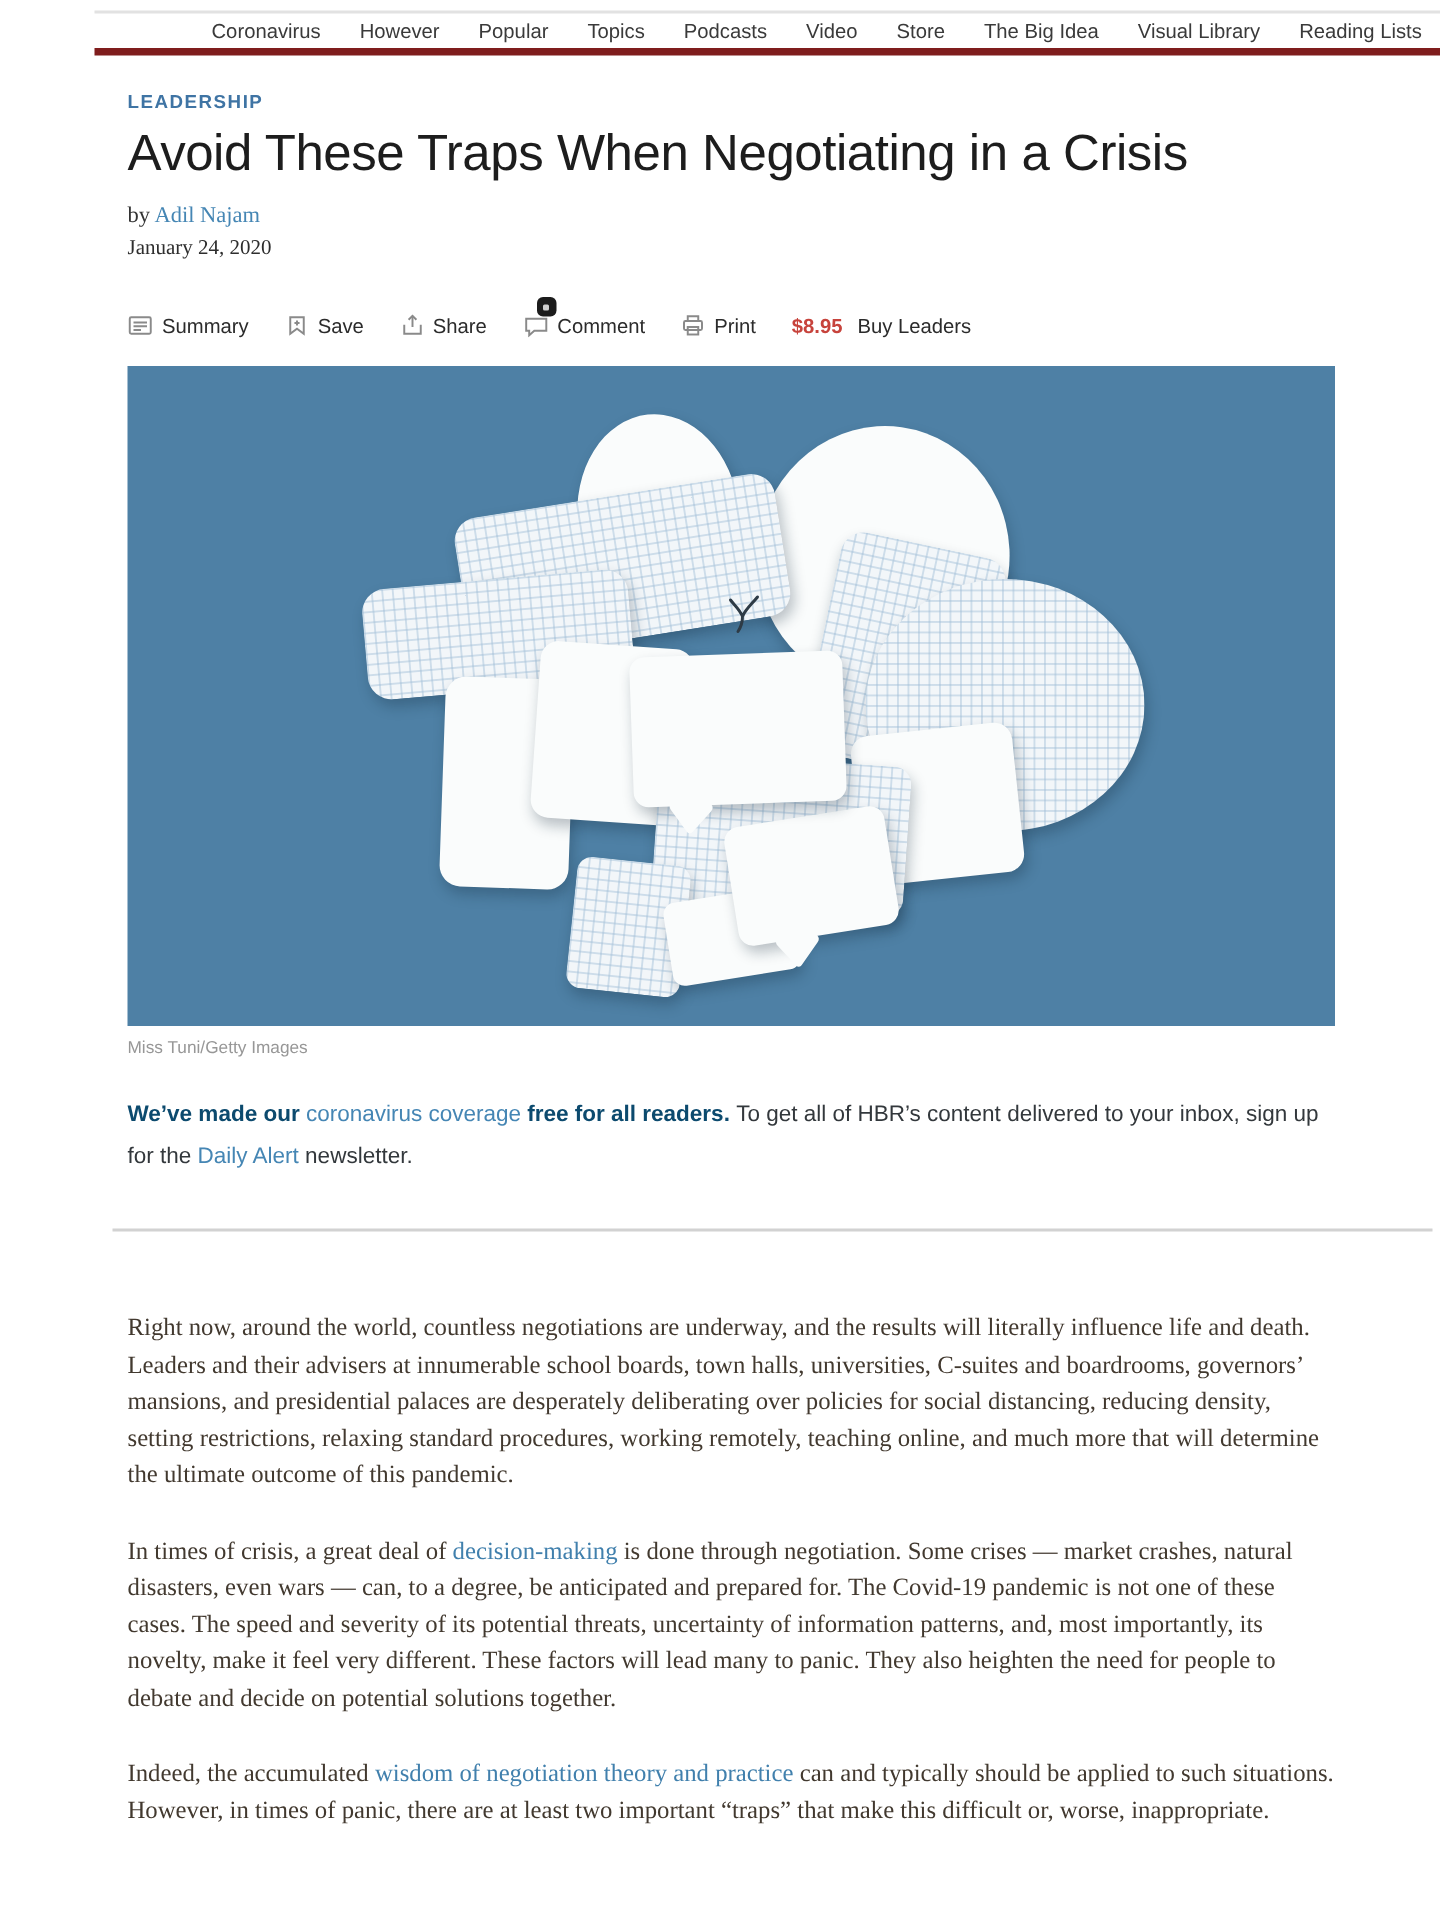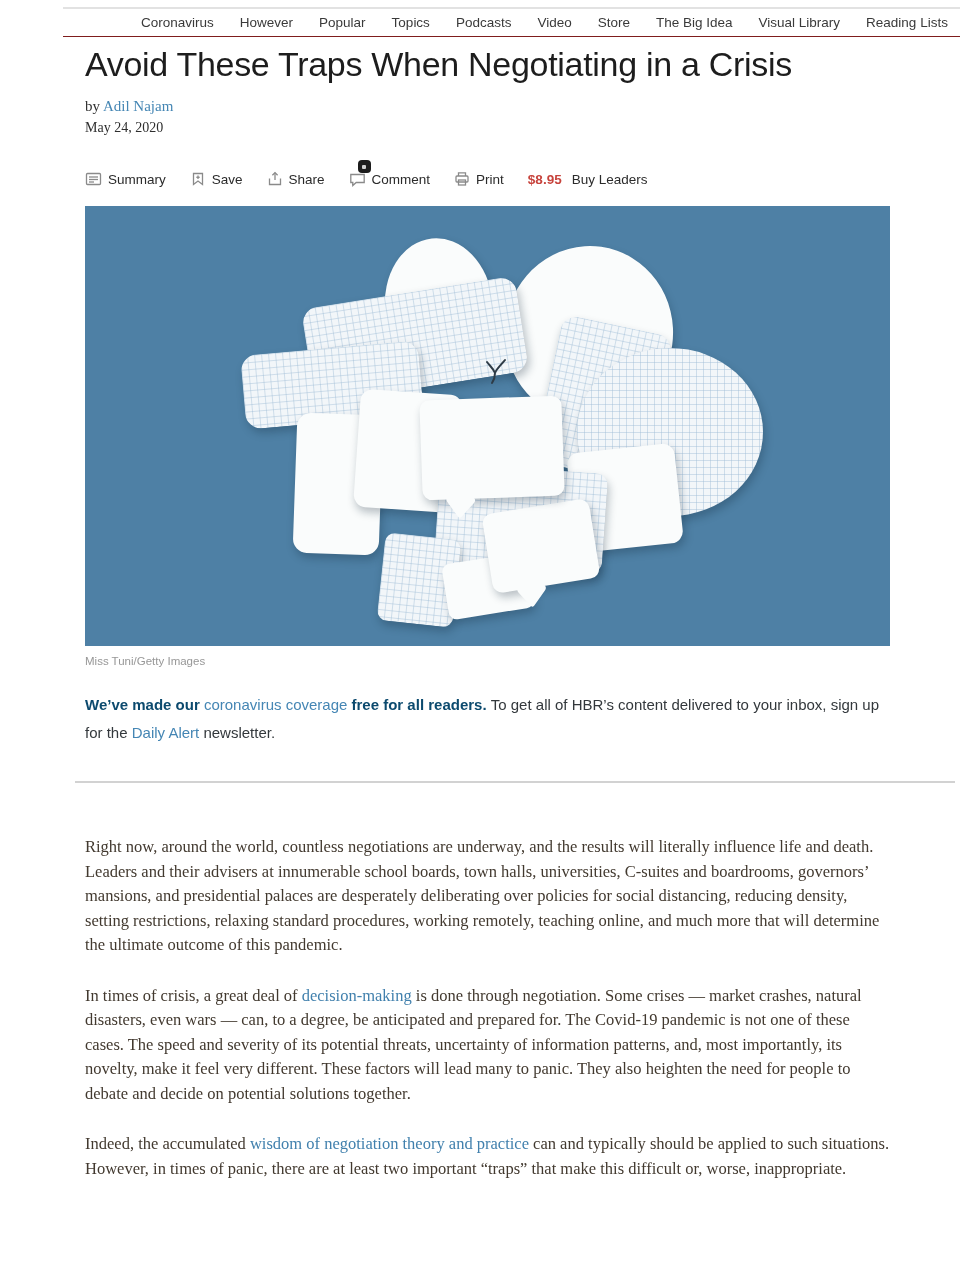--- a/index.html
+++ b/index.html
@@ -10,21 +10,21 @@
     color:#222;
     overflow:hidden;
     position:relative;
   }
 
   
   .topnav {
     margin-left:63px;
     width:897px;
     border-top:2px solid #e2e2e2;
-    border-bottom:1px solid #7f1d1d;
+    border-bottom:5px solid #7f1d1d;
     margin-top:7px;
     height:30px;
     display:flex;
     align-items:center;
     overflow:hidden;
     white-space:nowrap;
   }
   .topnav .nav-items {
     display:flex;
     gap:26px;
@@ -206,23 +206,24 @@
     <li class="nav-item">Video</li>
     <li class="nav-item">Store</li>
     <li class="nav-item">The Big Idea</li>
     <li class="nav-item">Visual Library</li>
     <li class="nav-item">Reading Lists</li>
   </ul>
 </nav>
 
 <div class="article-col">
 
+  <div class="category">LEADERSHIP</div>
   <h1 class="headline">Avoid These Traps When Negotiating in a Crisis</h1>
   <div class="byline"><span>by </span><a>Adil Najam</a></div>
-  <div class="pubdate">May 24, 2020</div>
+  <div class="pubdate">January 24, 2020</div>
 
   <div class="toolbar">
     <div class="tool">
       <span>
         <svg width="17" height="16" viewBox="0 0 17 16" fill="none" stroke="#8a8a8a" stroke-width="1.3">
           <rect x="1.5" y="2.5" width="14" height="11" rx="1"></rect>
           <line x1="4" y1="6" x2="13" y2="6"></line>
             <line x1="4" y1="8.5" x2="13" y2="8.5"></line>
             <line x1="4" y1="11" x2="9" y2="11"></line>
         </svg>

